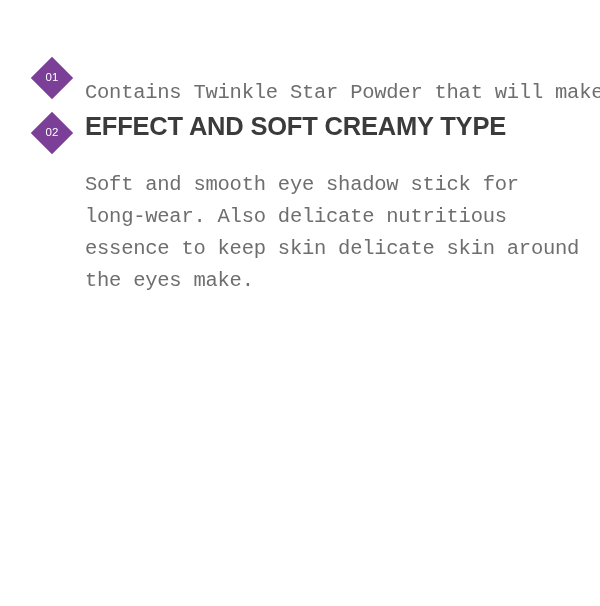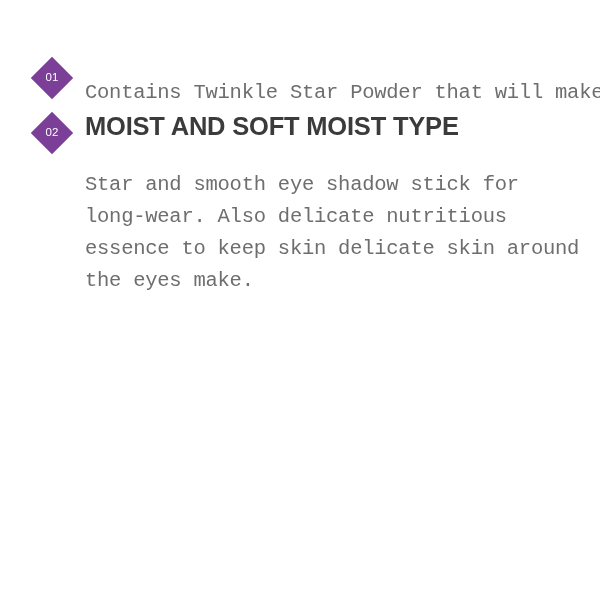--- a/index.html
+++ b/index.html
@@ -126,25 +126,25 @@
       </p>
 
     </section>
 
     <section class="feature-block block-2">
 
       <span class="badge"></span>
       <span class="badge-num">02</span>
 
       <h2 class="feature-heading">
-        <span class="hline">MOIST AND SOFT MOIST TYPE</span>
+        <span class="hline">EFFECT AND SOFT CREAMY TYPE</span>
       </h2>
 
       <p class="feature-body">
-        <span class="bline">Star and smooth eye shadow stick for</span>
+        <span class="bline">Soft and smooth eye shadow stick for</span>
         <span class="bline">long-wear. Also delicate nutritious</span>
         <span class="bline">essence to keep skin delicate skin around</span>
         <span class="bline">the eyes make.</span>
       </p>
 
     </section>
 
   </div>
 </div>
 

